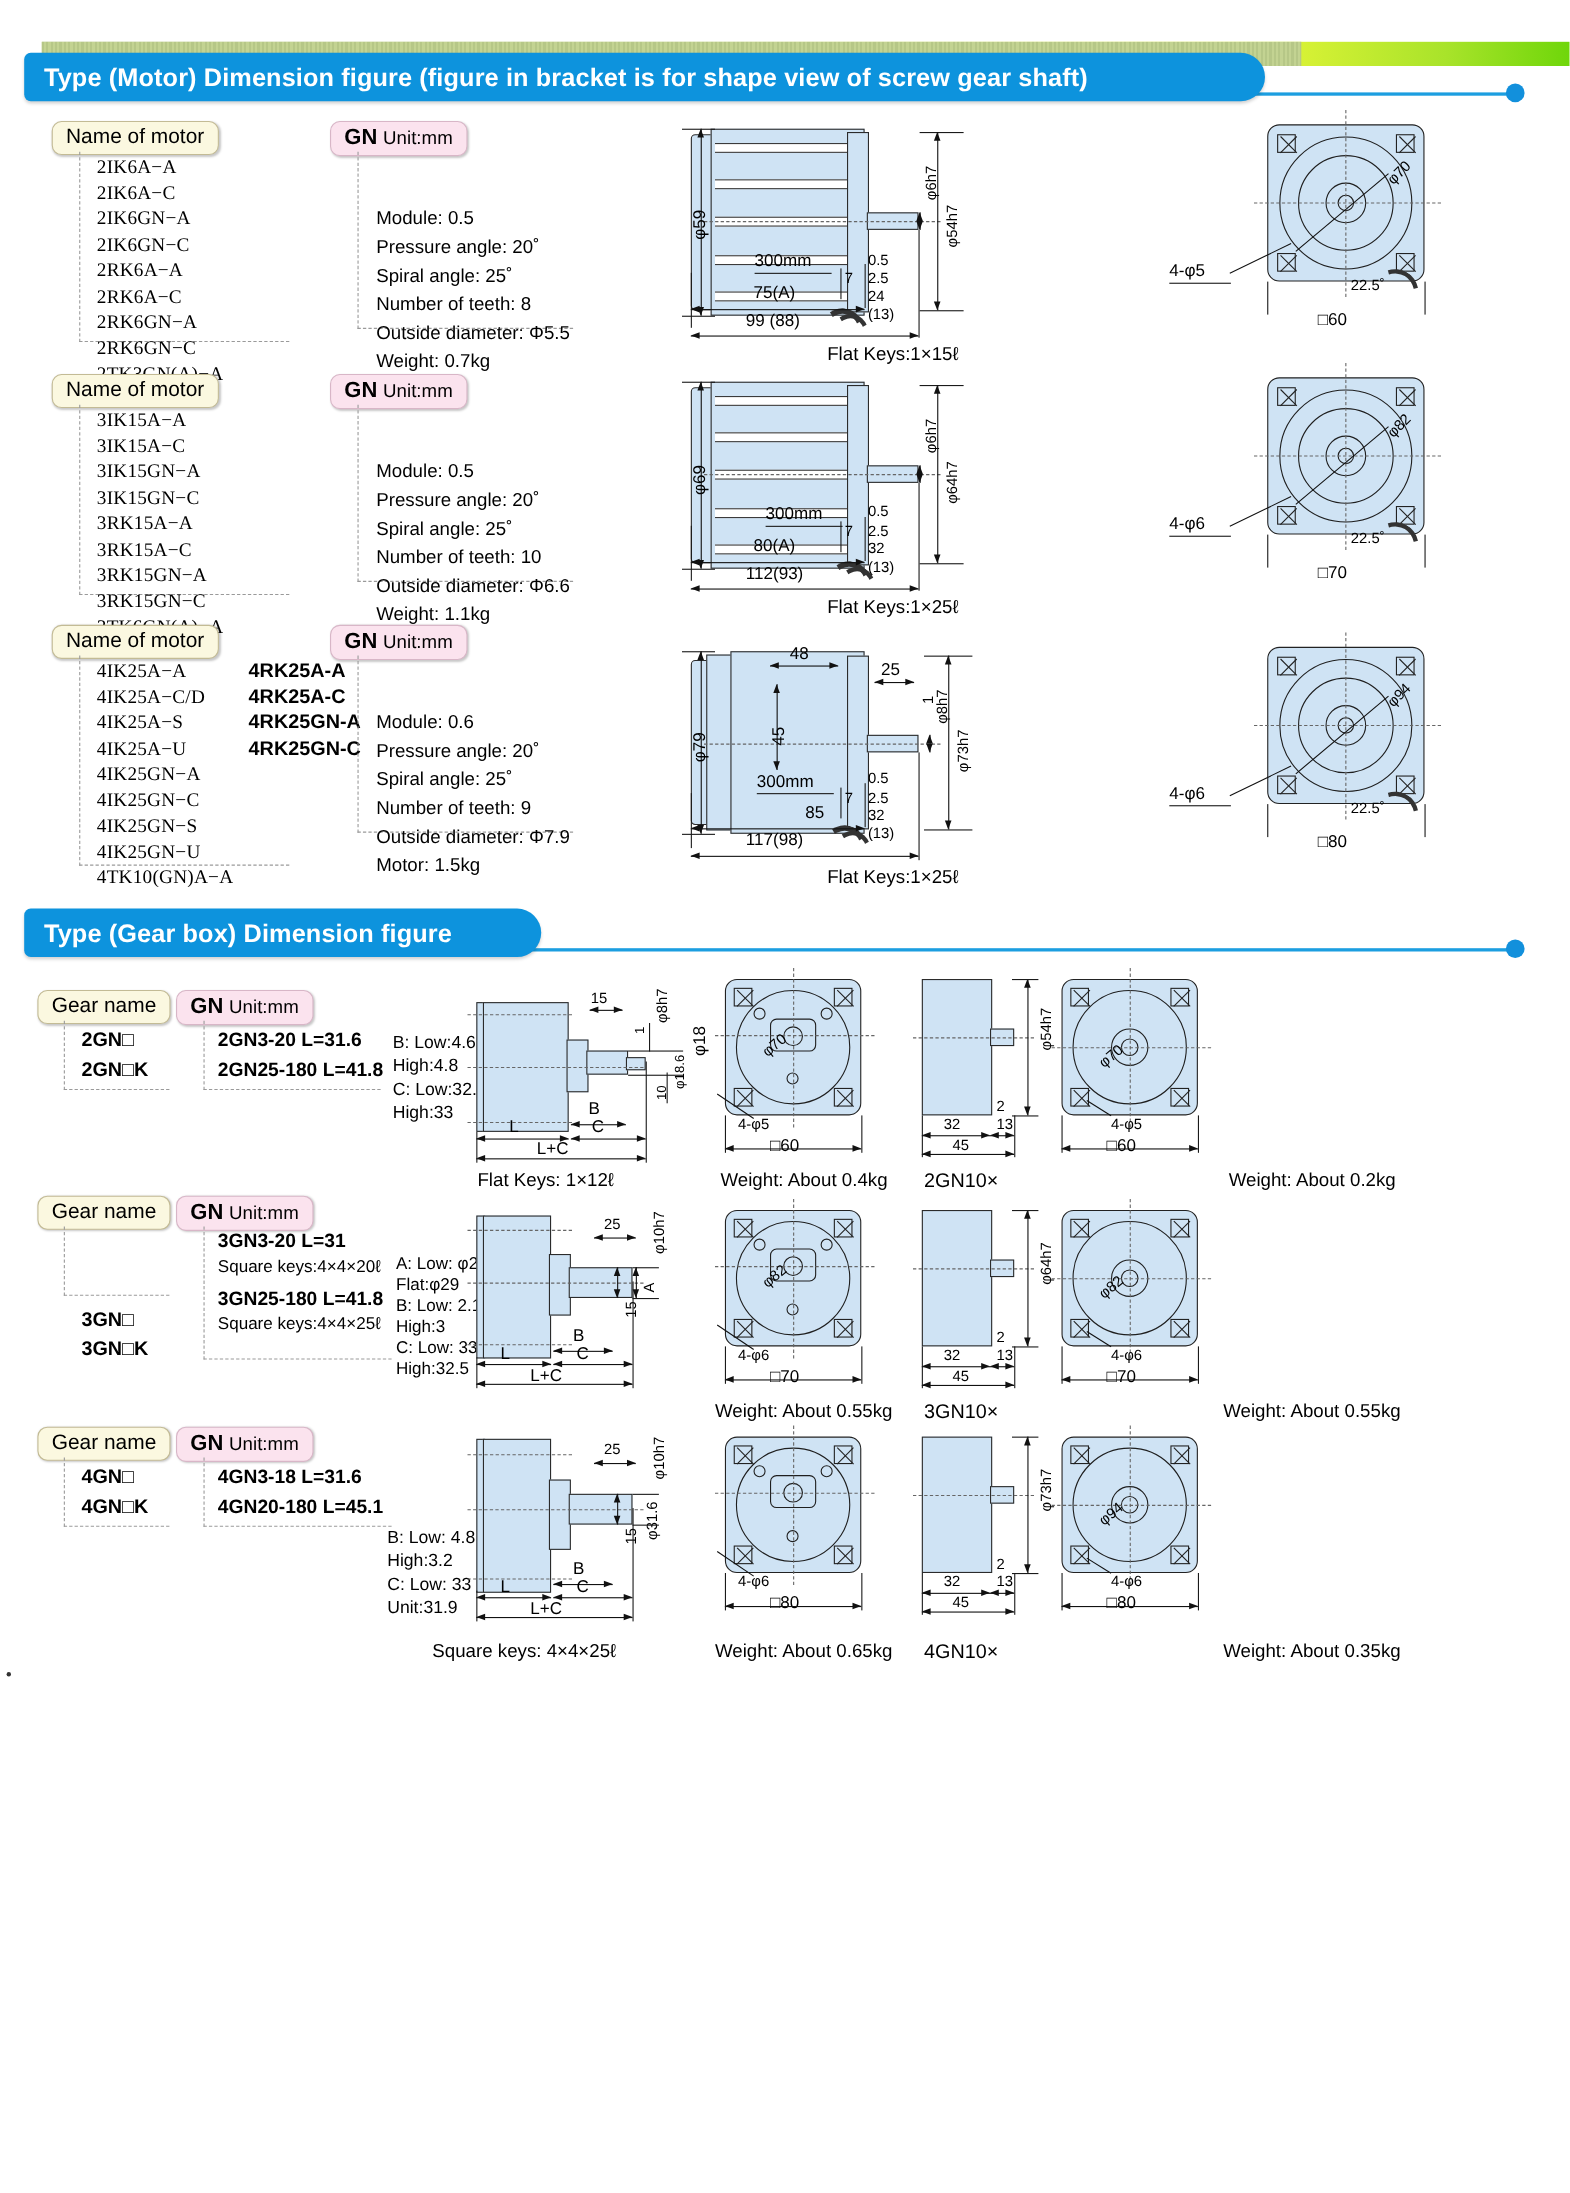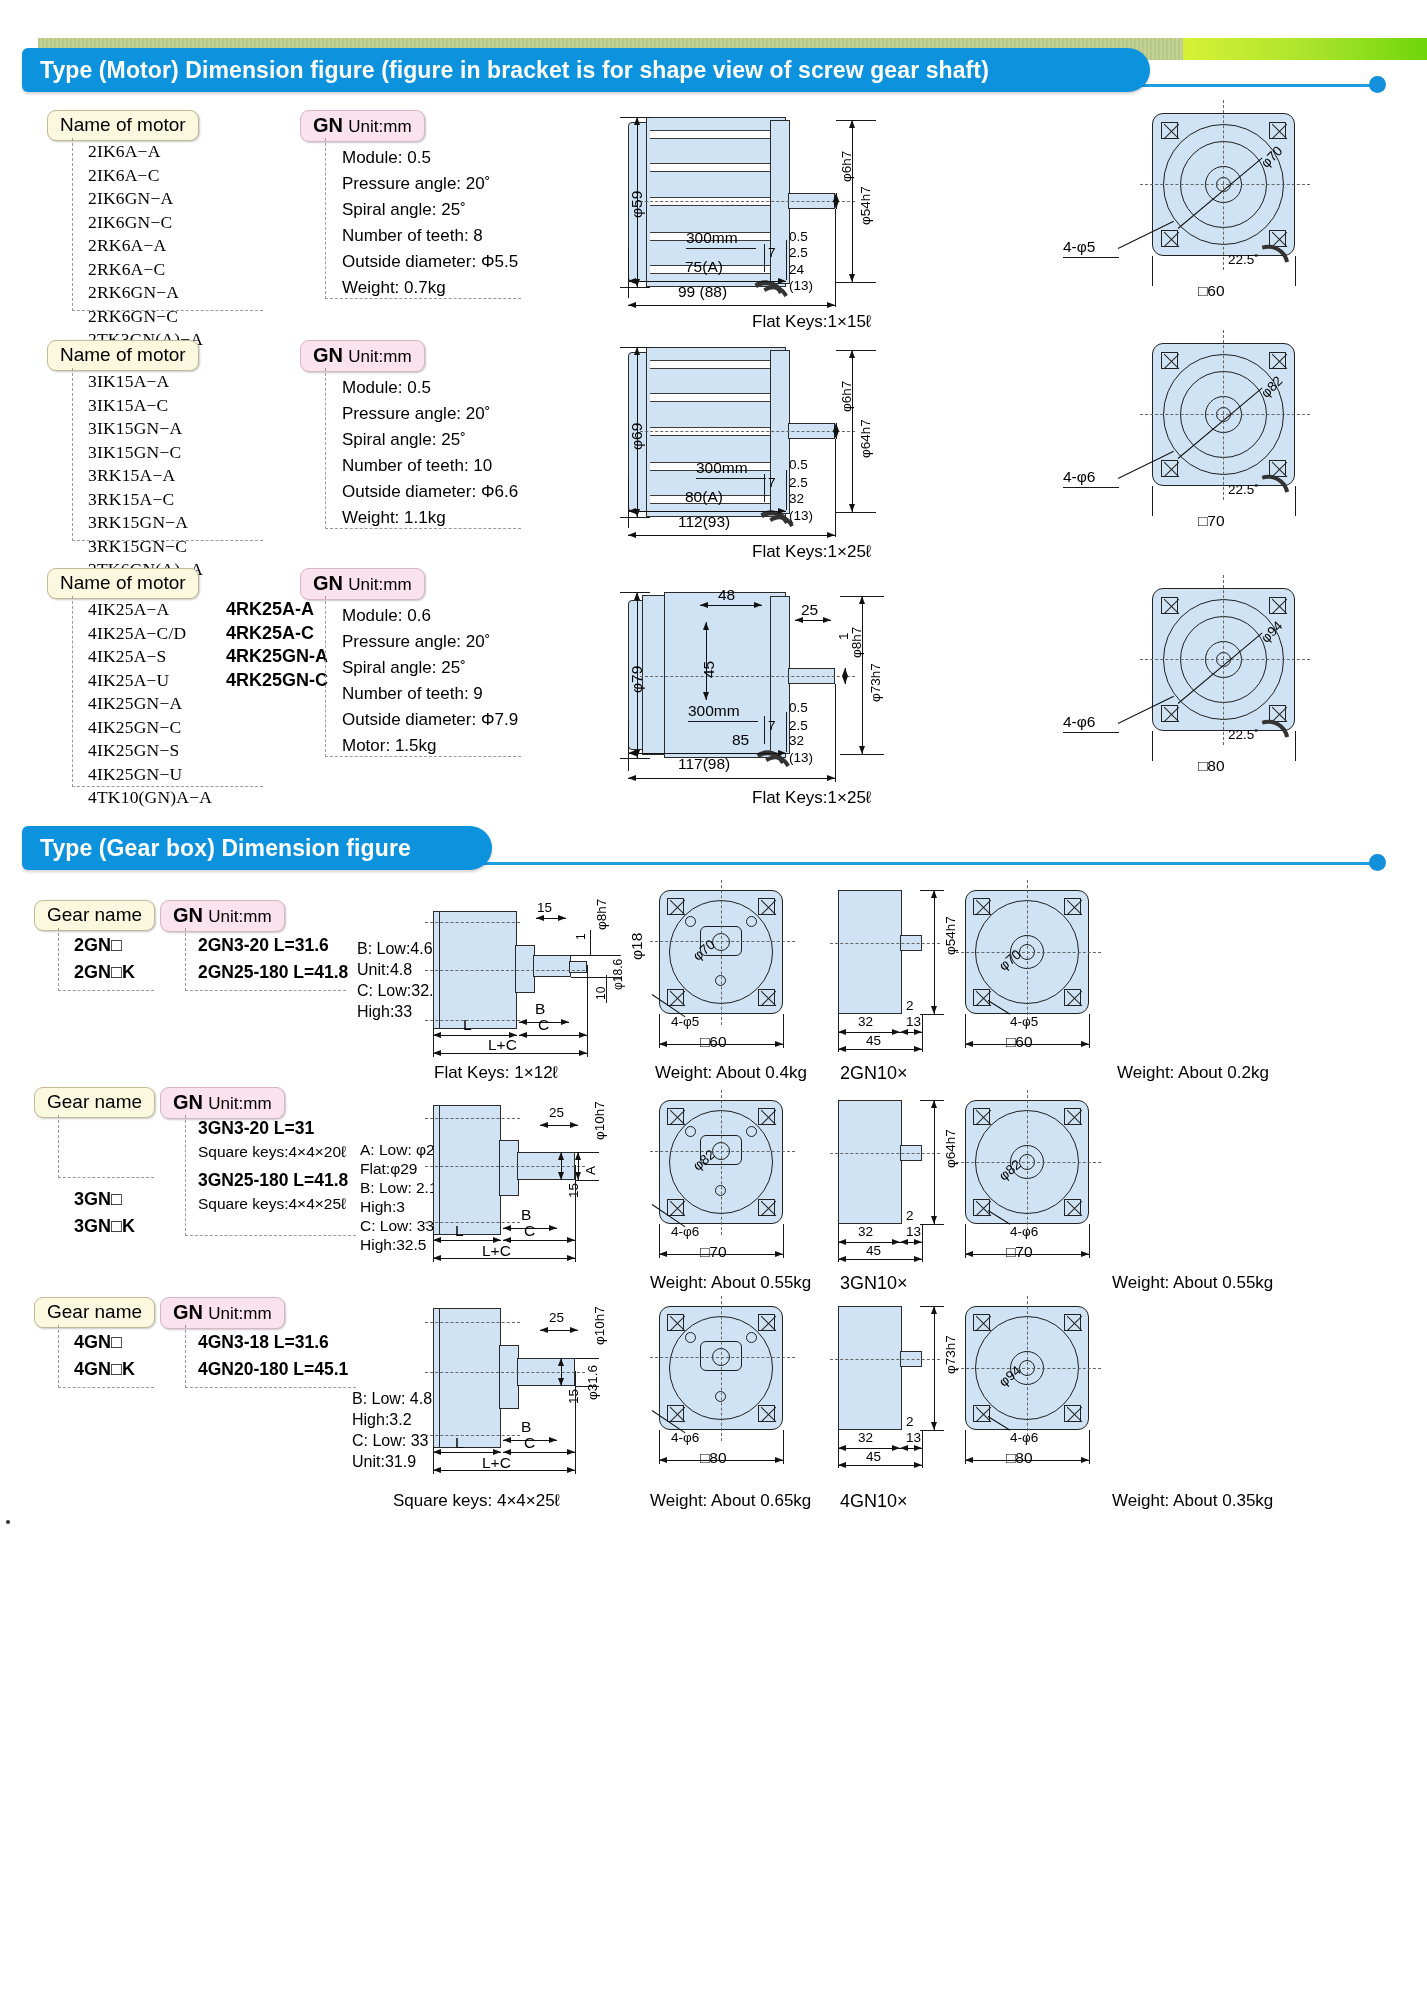--- a/index.html
+++ b/index.html
@@ -23,21 +23,21 @@
   .chip{position:absolute;border-radius:9px;border:1px solid #b9b08a;padding:3px 12px 4px 12px;
     font-size:19px;white-space:nowrap;box-shadow:1px 1px 2px rgba(0,0,0,.22);}
   .chip-yellow{background:#fbf8e0;border-color:#c3bb95;}
   .chip-pink{background:#fbe3ee;border-color:#d8b6c7;}
   .chip-pink b{font-weight:bold;font-size:20px;}
   .chip-pink i{font-style:normal;font-size:17px;}
 
   
   .dashbox{position:absolute;border-left:1px dashed #9a9a9a;border-bottom:1px dashed #9a9a9a;}
   .serif-list{font-family:"Liberation Serif",serif;font-size:17.5px;line-height:23.5px;letter-spacing:.2px;}
-  .spec-list{font-size:17px;line-height:26px;}
+  .spec-list{font-size:17px;line-height:26px;margin-top:41px;}
   .sans-list{font-size:18px;line-height:23.5px;font-weight:bold;}
 
   
   .part{position:absolute;background:#cfe3f4;border:1.6px solid #2b2b2b;box-sizing:border-box;}
   .ln{position:absolute;background:#1a1a1a;}
   .lnh{height:1px;}
   .lnv{width:1px;}
   .cl{position:absolute;border-top:1px dashed #666;height:0;}
   .clv{position:absolute;border-left:1px dashed #666;width:0;}
   .circ{position:absolute;border:1.5px solid #1f1f1f;border-radius:50%;box-sizing:border-box;}
@@ -415,21 +415,21 @@
   <i>Unit:mm</i>
 </div>
 <div class="dashbox" style="left:185px;top:928px;width:160px;height:62px;"></div>
 <div class="abs" style="left:198px;top:932px;font-size:17.5px;line-height:27px;font-weight:bold;">
   <div>2GN3-20  L=31.6</div>
   <div>2GN25-180  L=41.8</div>
 </div>
 
 <div class="abs" style="left:357px;top:938px;font-size:16px;line-height:21px;">
   <div>B: Low:4.6</div>
-  <div>     Unit:4.8</div>
+  <div>     High:4.8</div>
   <div>C: Low:32.9</div>
   <div>     High:33</div>
 </div>
 
 <div>
   <div class="part" style="left:433px;top:911px;width:8px;height:118px;"></div>
   <div class="part" style="left:439px;top:911px;width:78px;height:118px;"></div>
   <div class="part" style="left:515px;top:945px;width:20px;height:48px;"></div>
   <div class="part" style="left:533px;top:955px;width:38px;height:22px;"></div>
   <div class="part" style="left:569px;top:961px;width:18px;height:12px;"></div>

